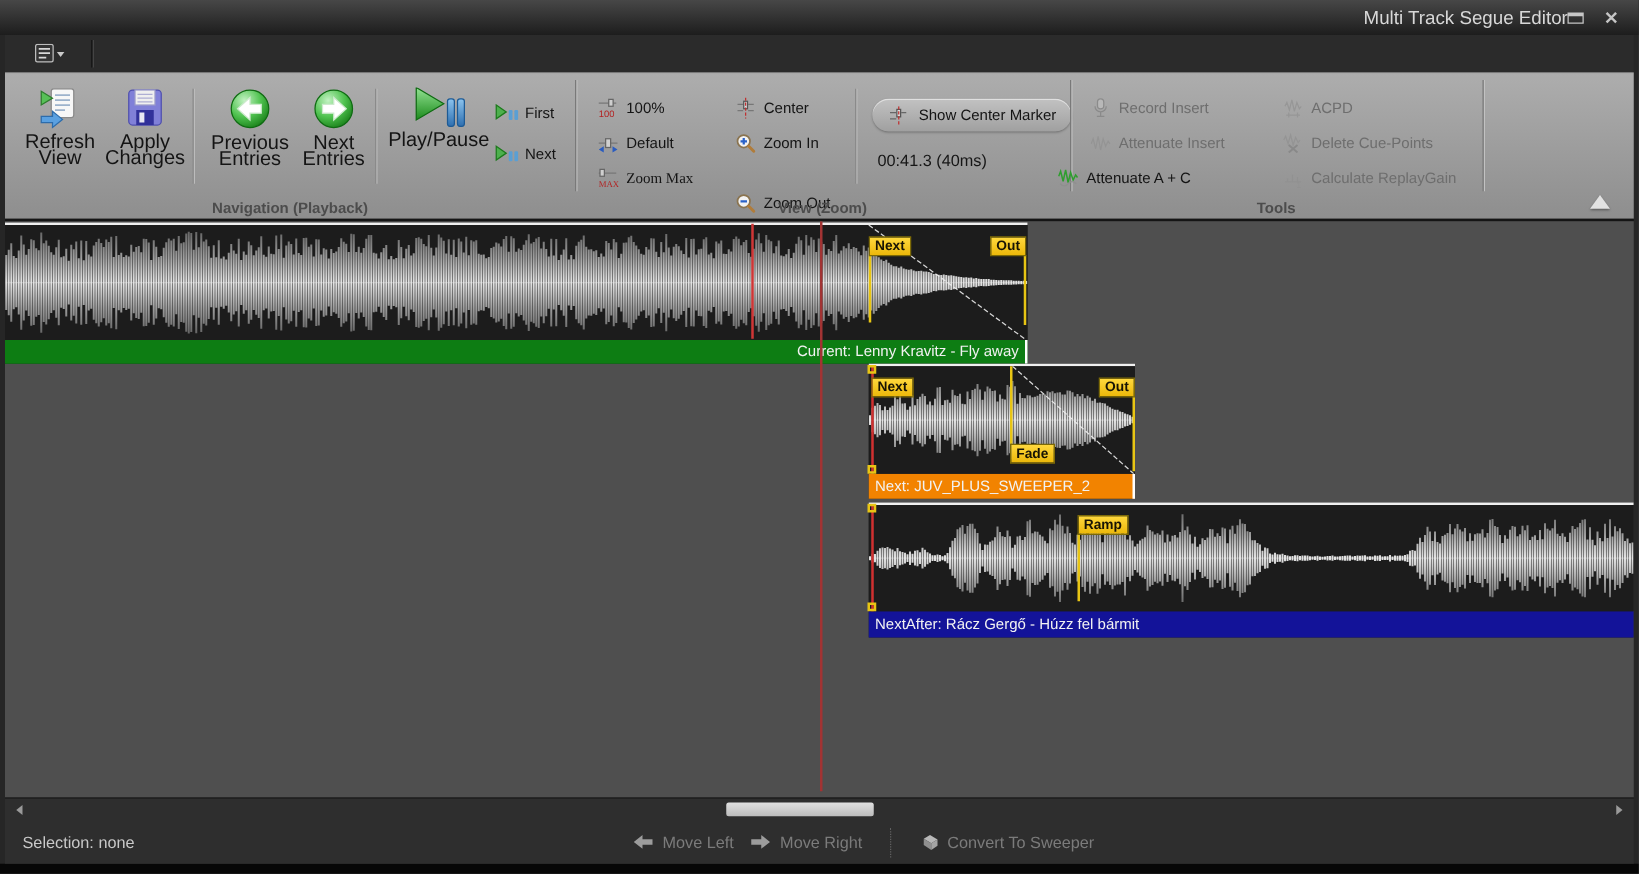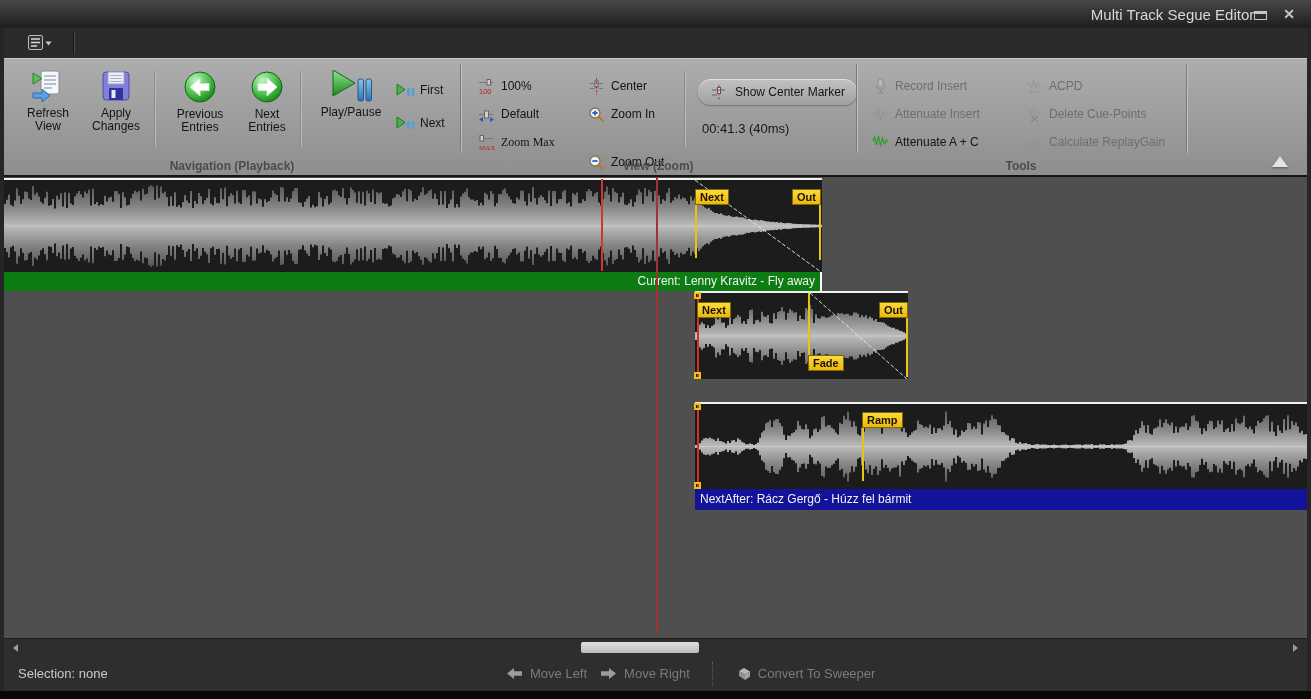--- a/index.html
+++ b/index.html
@@ -30,21 +30,21 @@
   .ribbon{
     position:relative;height:119px;box-sizing:border-box;
     background:linear-gradient(#adadad,#8e8e8e);
     border-top:1px solid #c9c9c9;border-bottom:2px solid #141414;
     color:#141414;
   }
   .rcaption{position:absolute;bottom:2px;font-size:12px;font-weight:bold;color:#4c4c4c;text-align:center;}
   .gsep{position:absolute;top:5px;bottom:22px;width:1px;background:#797979;box-shadow:1px 0 0 #c2c2c2;}
   .insep{position:absolute;top:12px;bottom:28px;width:1px;background:#8a8a8a;box-shadow:1px 0 0 #bcbcbc;}
   .bigbtn{position:absolute;top:11px;display:flex;flex-direction:column;align-items:center;gap:4px;
-          font-size:12px;line-height:13px;text-align:center;color:#141414;}
+          font-size:16px;line-height:13px;text-align:center;color:#141414;}
   .minibtn{position:absolute;display:flex;align-items:center;gap:5px;font-size:12px;color:#141414;}
   .sbtn{position:absolute;display:flex;align-items:center;gap:6px;font-size:12px;color:#141414;height:18px;}
   .sbtn.disabled{color:#6e6e6e;}
   .sbtn.disabled svg{opacity:.65;}
   .pill{
     position:absolute;display:flex;align-items:center;gap:8px;height:26px;padding:0 12px;
     border-radius:13px;font-size:12px;color:#141414;
     background:linear-gradient(#c2c2c2,#a0a0a0);
     box-shadow:inset 0 1px 0 rgba(255,255,255,.5),0 1px 2px rgba(0,0,0,.3);
   }
@@ -260,21 +260,21 @@
         <path d="M4 7a4.5 4.5 0 0 0 9 0M8.5 11.5V15M5.5 15h6" stroke="#7d7d7d" fill="none"></path>
       </svg>
       <span>Record Insert</span>
     </div>
     <div class="sbtn disabled" style="left:868px;top:46px;">
       <svg width="17" height="17" viewBox="0 0 17 17">
         <path d="M1 9l1.5-4 2 8 2-10 2 11 2-9 2 6 2-4 1.5 2" stroke="#8f8f8f" fill="none"></path>
       </svg>
       <span>Attenuate Insert</span>
     </div>
-    <div class="sbtn" style="left:868px;top:74px;">
+    <div class="sbtn" style="left:842px;top:74px;">
       <svg width="17" height="17" viewBox="0 0 17 17">
         <path d="M1 7l1.5-4 2 8 2-9 2 10 2-8 2 6 2-4 1.5 2" stroke="#2f9e2f" stroke-width="1.2" fill="none"></path>
         <path d="M2 13q3.5 3.5 6.5 0t6.5 0" stroke="#8f8f8f" fill="none"></path>
       </svg>
       <span>Attenuate A + C</span>
     </div>
     <div class="sbtn disabled" style="left:1022px;top:18px;">
       <svg width="17" height="17" viewBox="0 0 17 17">
         <path d="M2 7l1.5-3 2 6 2-8 2 9 2-7 2 5 1.5-2" stroke="#8f8f8f" fill="none"></path>
         <path d="M3 14h11M5 12v4M12 12v4" stroke="#8f8f8f" fill="none"></path>
@@ -342,20 +342,21 @@
           </svg>
           <div class="track-red" style="height: 86px;"></div>
           <div class="marker-label" style="top: 9px; left: 2px;">Next</div>
           <div class="marker-line" style="left: 211px; top: 24px; height: 60px;"></div>
           <div class="marker-label" style="top: 9px; right: 0px;">Out</div>
           <div class="marker-line" style="left: 113px; top: 0px; height: 62px;"></div>
           <div class="marker-label" style="top: 62px; left: 113px;">Fade</div>
           <div class="corner" style="left: -1px; top: -1px;"></div>
           <div class="corner" style="left: -1px; top: 79px;"></div>
         </div>
+        <div class="track-label" style="height: 20px; line-height: 20px; background: rgb(242, 131, 0); text-align: left; border-right: 2px solid rgb(255, 255, 255);">Next: JUV_PLUS_SWEEPER_2</div>
       </div>
       <div class="track-box" style="left: 691px; top: 225px; width: 612px;">
         <div class="wave" style="height: 85px;">
           <svg width="612" height="85">
             <defs>
               <linearGradient id="wg-nextafter" gradientUnits="userSpaceOnUse" x1="0" y1="0" x2="0" y2="85">
                 <stop offset="0" stop-color="#585858"></stop>
                 <stop offset="0.28" stop-color="#9c9c9c"></stop>
                 <stop offset="0.5" stop-color="#e4e4e4"></stop>
                 <stop offset="0.72" stop-color="#9c9c9c"></stop>

